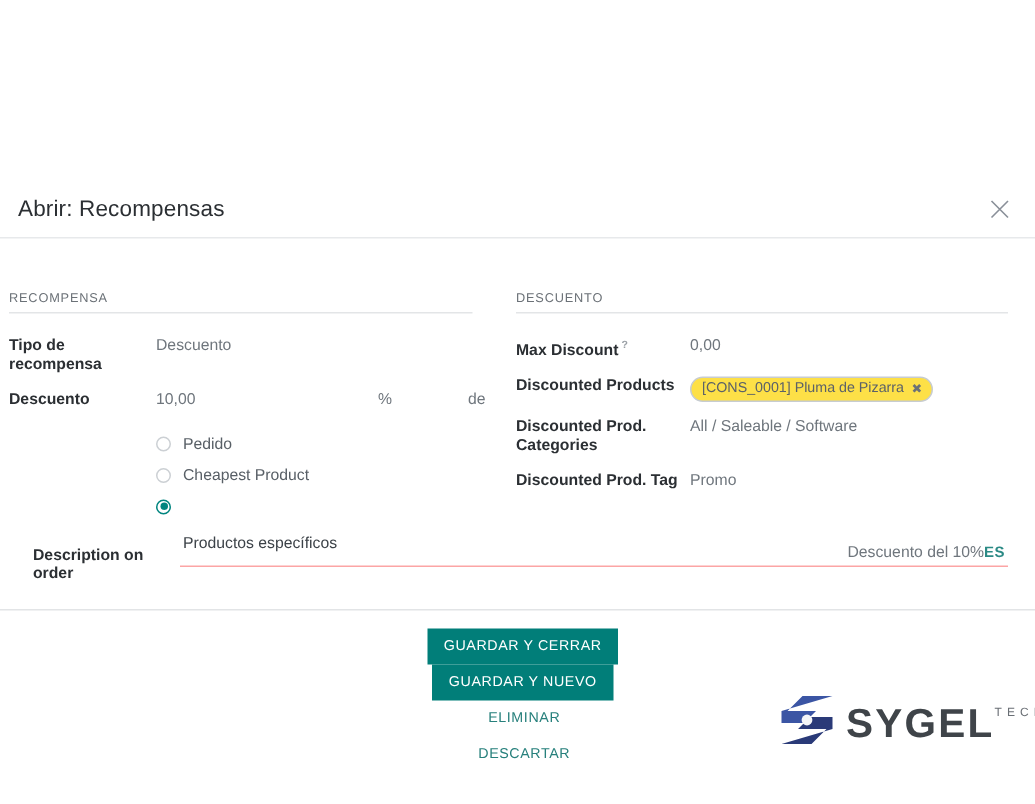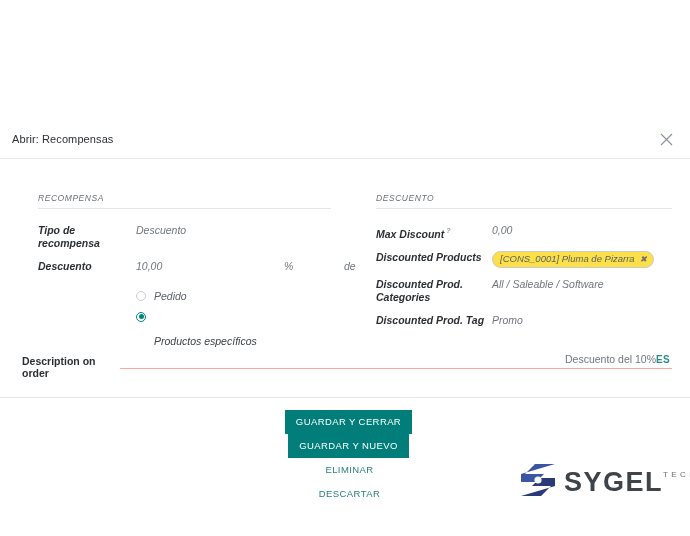--- a/index.html
+++ b/index.html
@@ -28,21 +28,21 @@
   .modal-header {
     height: 39px;
     display: flex;
     align-items: center;
     justify-content: space-between;
     padding: 0 14px 0 12px;
     border-bottom: 1px solid #e7e9eb;
     box-sizing: border-box;
   }
   .modal-title {
-    font-size: 11px;
+    font-size: 15px;
     color: #2b2f33;
     letter-spacing: .1px;
   }
   .close-btn {
     width: 20px;
     height: 20px;
     display: flex;
     align-items: center;
     justify-content: center;
     cursor: pointer;
@@ -50,24 +50,23 @@
   }
   .close-btn svg { display: block; }
 
   
   .modal-body {
     padding: 34px 0 0 0;
   }
 
   .sheet {
     display: flex;
-    gap: 16px;
-    padding: 0 18px 0 38px;
-    box-sizing: border-box;
-    font-style: italic;
+    gap: 0;
+    padding: 0 18px 0 6px;
+    box-sizing: border-box;
   }
   .col {
     width: 50%;
     box-sizing: border-box;
   }
   .col-left { padding-right: 24px; }
   .col-right { padding-left: 5px; }
 
   .group-title {
     font-size: 8.5px;
@@ -300,20 +299,24 @@
             <div class="fld-value unit-pct">%</div>
             <div class="fld-value unit-de">de</div>
           </div>
         </div>
 
         <div class="radio-list">
           <div class="radio-row">
             <span class="radio-mark"></span>
             <span class="radio-label">Pedido</span>
           </div>
+          <div class="radio-row">
+            <span class="radio-mark"></span>
+            <span class="radio-label">Cheapest Product</span>
+          </div>
           <div class="radio-row checked">
             <span class="radio-mark"></span>
             <span class="radio-label">Productos específicos</span>
           </div>
         </div>
       </div>
 
       <div class="col col-right">
         <div class="group-title">DESCUENTO</div>
 

